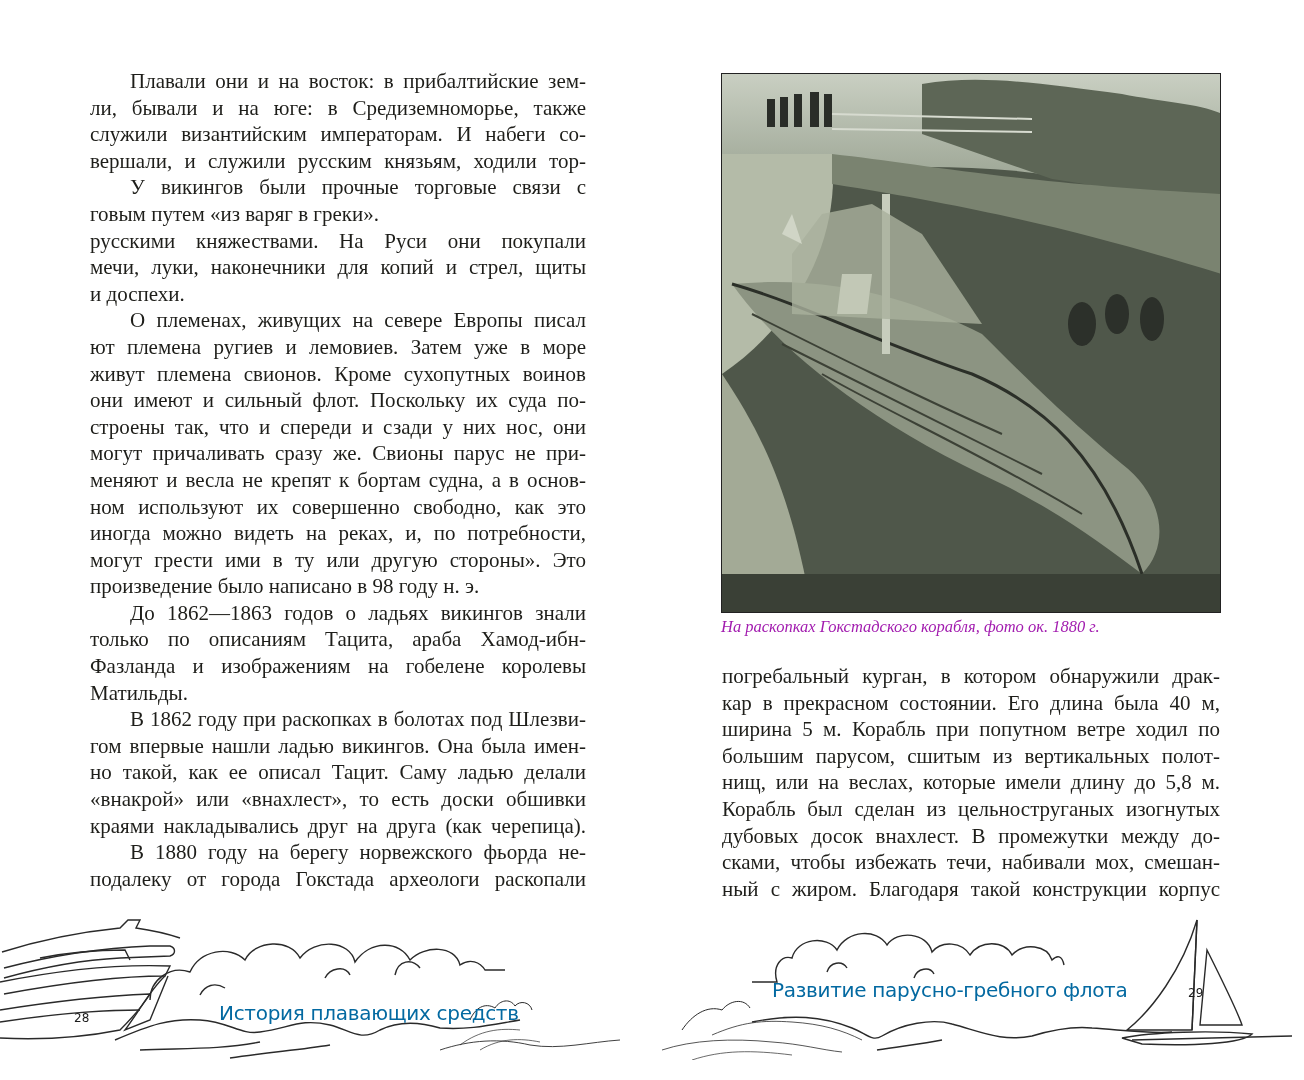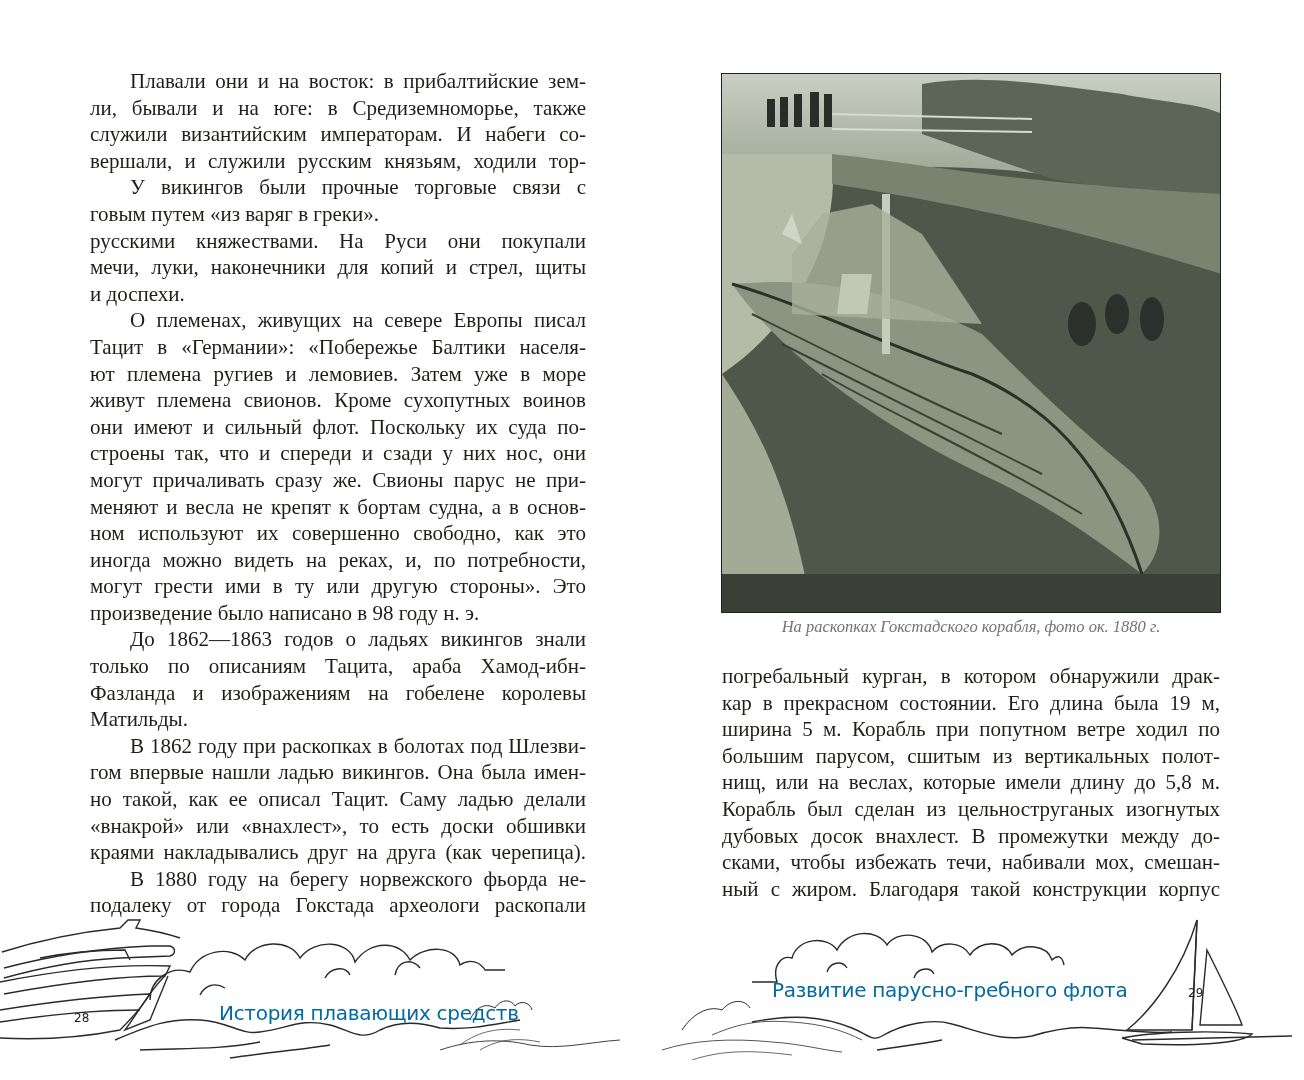--- a/index.html
+++ b/index.html
@@ -18,22 +18,22 @@
   .line.last { text-align-last:left; }
   .line.indent { padding-left:40px; }
   .left-text { left:90px; top:68px; width:496px; }
   .right-text { left:70px; top:663px; width:498px; }
   .photo {
     position:absolute; left:69px; top:73px; width:500px; height:540px;
     border:1px solid #222; box-sizing:border-box; overflow:hidden;
     background:#6e7566;
   }
   .caption {
-    position:absolute; left:69px; top:617px; width:500px; text-align:center;
-    font-style:italic; font-size:16.5px; color:#737373;
+    position:absolute; left:69px; top:617px; width:500px; 
+    font-style:italic; font-size:16.5px; color:#a21caf;
   }
   .footer-title {
     position:absolute; font-family:"DejaVu Sans", sans-serif; font-size:20px; color:#0369a1;
     letter-spacing:-0.3px;
   }
   .page-num {
     position:absolute; font-family:"DejaVu Sans", sans-serif; font-size:12px; color:#1c1c1c;
   }
   svg.deco { position:absolute; }
 </style>
@@ -45,21 +45,20 @@
       <span class="line indent">Плавали они и на восток: в прибалтийские зем-</span>
       <span class="line">ли, бывали и на юге: в Средиземноморье, также</span>
       <span class="line">служили византийским императорам. И набеги со-</span>
       <span class="line">вершали, и служили русским князьям, ходили тор-</span>
       <span class="line indent">У викингов были прочные торговые связи с</span>
       <span class="line last">говым путем «из варяг в греки».</span>
       <span class="line">русскими княжествами. На Руси они покупали</span>
       <span class="line">мечи, луки, наконечники для копий и стрел, щиты</span>
       <span class="line last">и доспехи.</span>
       <span class="line indent">О племенах, живущих на севере Европы писал</span>
-      <span class="line">Тацит в «Германии»: «Побережье Балтики населя-</span>
       <span class="line">ют племена ругиев и лемовиев. Затем уже в море</span>
       <span class="line">живут племена свионов. Кроме сухопутных воинов</span>
       <span class="line">они имеют и сильный флот. Поскольку их суда по-</span>
       <span class="line">строены так, что и спереди и сзади у них нос, они</span>
       <span class="line">могут причаливать сразу же. Свионы парус не при-</span>
       <span class="line">меняют и весла не крепят к бортам судна, а в основ-</span>
       <span class="line">ном используют их совершенно свободно, как это</span>
       <span class="line">иногда можно видеть на реках, и, по потребности,</span>
       <span class="line">могут грести ими в ту или другую стороны». Это</span>
       <span class="line last">произведение было написано в 98 году н. э.</span>
@@ -148,21 +147,21 @@
         <ellipse cx="395" cy="240" rx="12" ry="20"></ellipse>
         <ellipse cx="430" cy="245" rx="12" ry="22"></ellipse>
       </g>
       <rect x="0" y="500" width="500" height="40" fill="#3a4036"></rect>
     </svg>
   </div>
   <div class="caption">На раскопках Гокстадского корабля, фото ок. 1880 г.</div>
 
   <div class="text-block right-text" id="right-text">
       <span class="line">погребальный курган, в котором обнаружили драк-</span>
-      <span class="line">кар в прекрасном состоянии. Его длина была 19 м,</span>
+      <span class="line">кар в прекрасном состоянии. Его длина была 40 м,</span>
       <span class="line">ширина 5 м. Корабль при попутном ветре ходил по</span>
       <span class="line">большим парусом, сшитым из вертикальных полот-</span>
       <span class="line">нищ, или на веслах, которые имели длину до 5,8 м.</span>
       <span class="line">Корабль был сделан из цельноструганых изогнутых</span>
       <span class="line">дубовых досок внахлест. В промежутки между до-</span>
       <span class="line">сками, чтобы избежать течи, набивали мох, смешан-</span>
       <span class="line">ный с жиром. Благодаря такой конструкции корпус</span>
     </div>
 
   <svg class="deco" style="left:0;top:910px" width="652" height="150" viewBox="0 0 652 150" fill="none" stroke="#2a2a2a" stroke-width="1.4">

